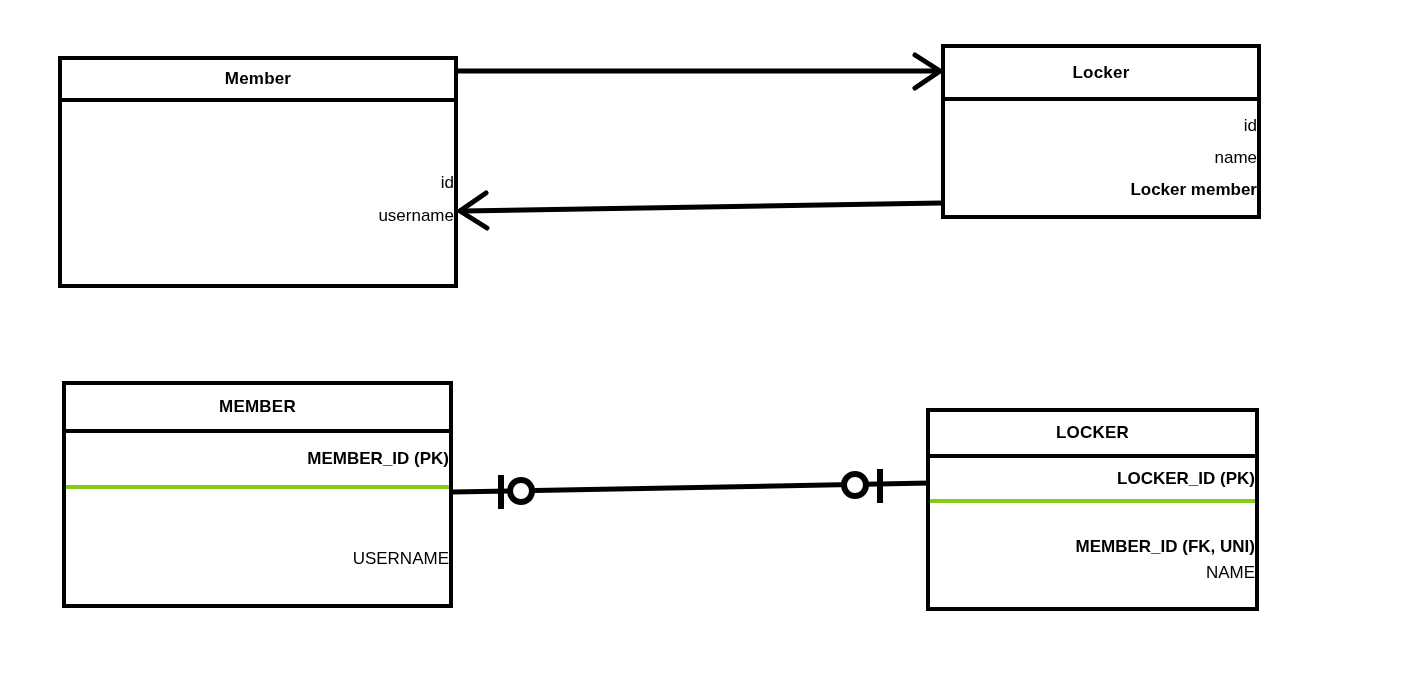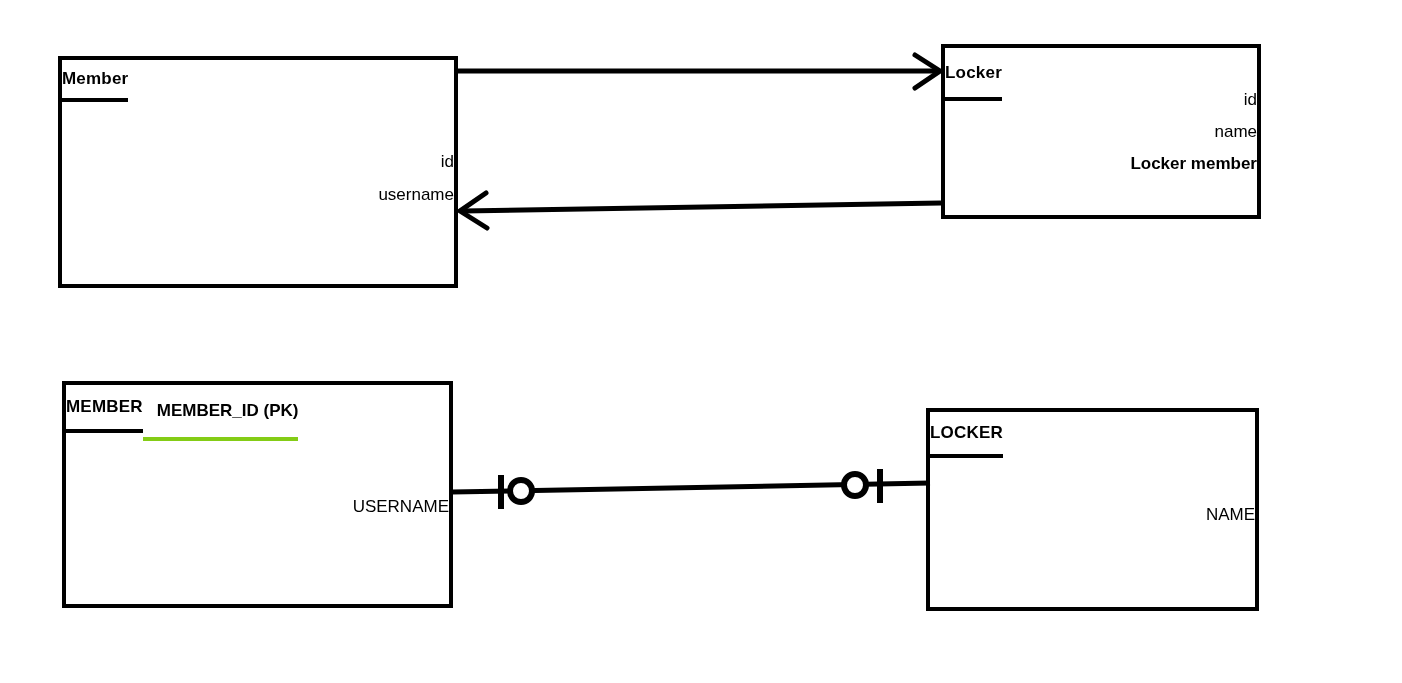--- a/index.html
+++ b/index.html
@@ -19,21 +19,21 @@
     overflow: hidden;
   }
 
   
   .box {
     position: absolute;
     box-sizing: border-box;
     border: 4px solid #000000;
     background: #ffffff;
     display: flex;
-    flex-direction: row;
+    flex-direction: column;
   }
   .box-header {
     box-sizing: border-box;
     border-bottom: 4px solid #000000;
     display: flex;
     align-items: center;
     justify-content: center;
     font-weight: bold;
     letter-spacing: 0.2px;
   }
@@ -175,21 +175,23 @@
   <div class="box" id="member-table">
     <div class="box-header">MEMBER</div>
     <div class="box-section divided pk-section">MEMBER_ID (PK)</div>
     <div class="box-section cols-section">
       <div class="attr">USERNAME</div>
     </div>
   </div>
 
   <div class="box" id="locker-table">
     <div class="box-header">LOCKER</div>
+    <div class="box-section divided pk-section">LOCKER_ID (PK)</div>
     <div class="box-section cols-section">
+      <div class="attr bold">MEMBER_ID (FK, UNI)</div>
       <div class="attr">NAME</div>
     </div>
   </div>
 
   <svg id="connectors" viewBox="0 0 1402 683">
 
     <g>
       <line x1="457" y1="71" x2="938" y2="71" stroke="#000" stroke-width="5" stroke-linecap="butt"></line>
       <polyline points="915,55 940,71 915,88" fill="none" stroke="#000" stroke-width="5" stroke-linecap="round" stroke-linejoin="miter"></polyline>
     </g>

